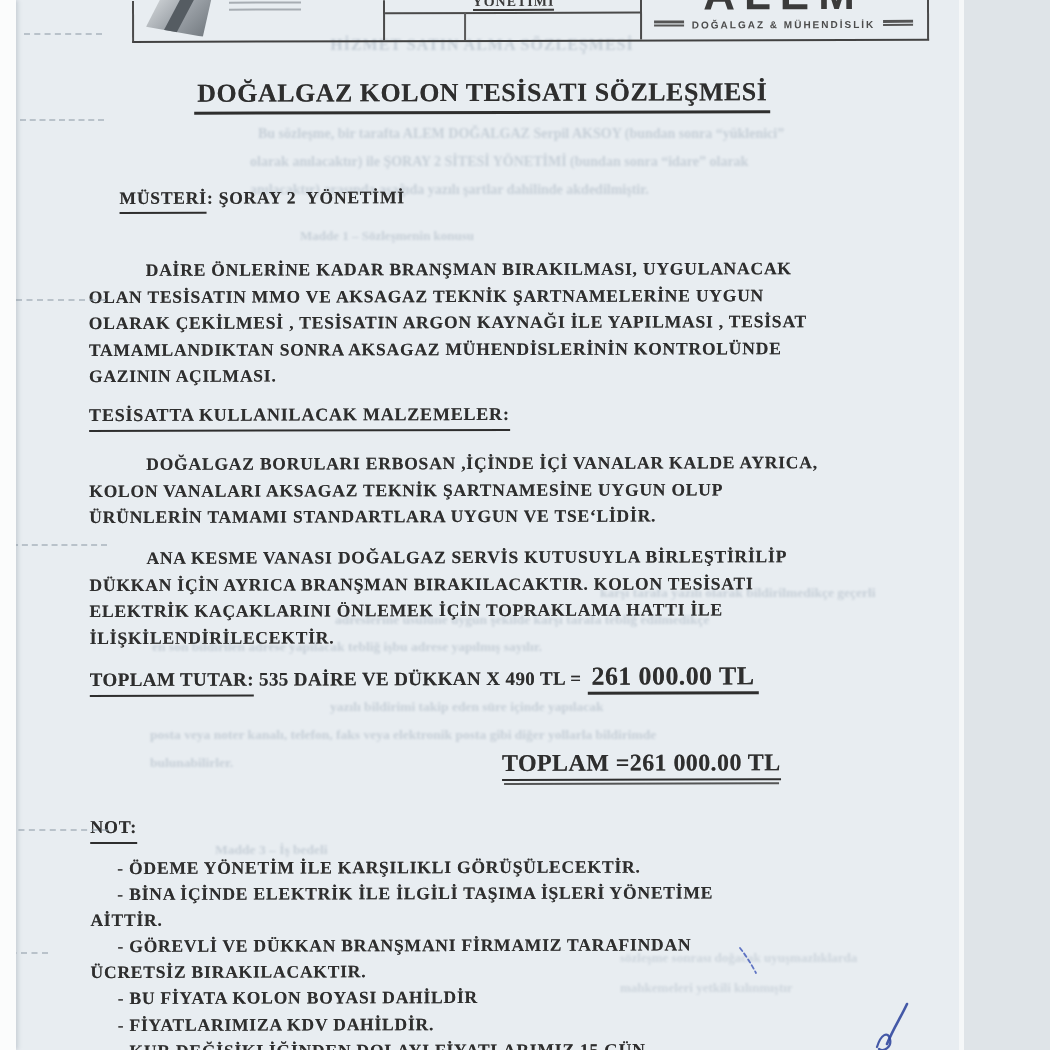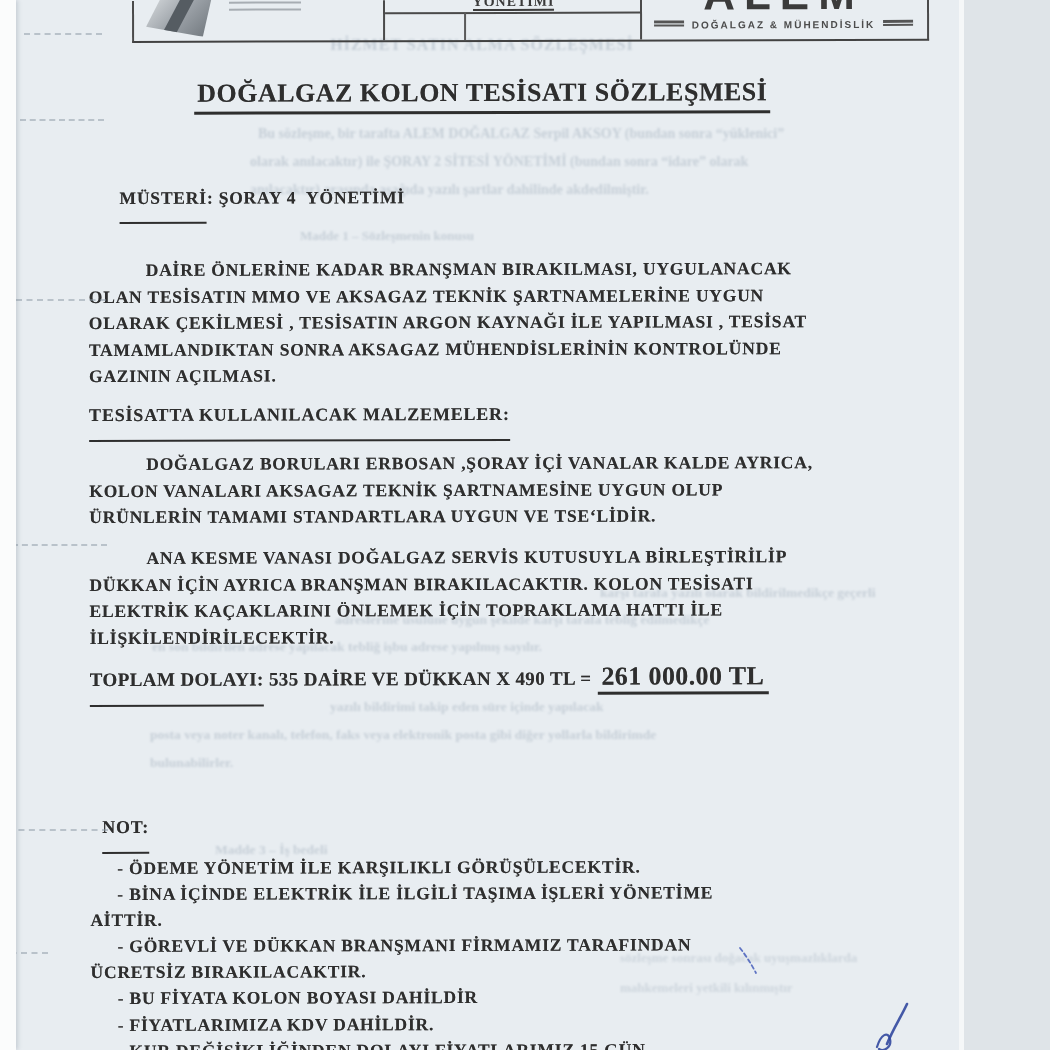--- a/index.html
+++ b/index.html
@@ -6,21 +6,21 @@
   .page{
     position:relative;width:964px;height:1050px;overflow:hidden;
     background:#e8edf1;
     font-family:"Liberation Serif","DejaVu Serif",serif;
     color:#2e2e2e;
   }
   .abs{position:absolute;}
   .tilt{position:absolute;left:0;top:0;width:100%;height:100%;transform:rotate(-0.15deg);transform-origin:50% 0;}
   .ink{color:#2e2e2e;text-shadow:0 0 0.5px rgba(45,45,45,.55);}
   .b{font-weight:bold;}
-  .u{border-bottom:2px solid currentColor;padding-bottom:15px;display:inline-block;line-height:1.05;}
+  .u{border-bottom:2px solid currentColor;padding-bottom:5px;display:inline-block;line-height:1.05;}
   
   .edge-left{left:0;top:0;width:16px;height:1050px;background:#fbfcfc;box-shadow:2px 0 4px rgba(120,130,142,.28);}
   .edge-right{right:0;top:0;width:5px;height:1050px;background:#f5f7f8;}
   
   .mdash{position:absolute;border-top:2px dashed rgba(138,152,163,.5);height:0;}
   
   .htable{left:132px;top:0;width:793px;height:40px;
     border-left:2px solid #4a4a4a;border-right:2px solid #4a4a4a;border-bottom:2px solid #424242;}
   .vline{position:absolute;top:0;bottom:0;width:2px;background:#4a4a4a;}
   .hline-mid{position:absolute;left:251px;top:12px;width:257px;height:2px;background:#4a4a4a;}
@@ -54,21 +54,21 @@
   .p1{left:88px;top:256px;}
   .sec2-h{left:88px;top:404px;}
   .p2{left:88px;top:450px;}
   .p3{left:88px;top:544px;}
   .notes{left:88px;top:854px;line-height:26.1px;}
   .totline{left:88px;top:662px;font-size:19px;font-weight:bold;letter-spacing:.4px;white-space:nowrap;}
   .totline .amt{font-size:26px;border-bottom:3px solid #2e2e2e;padding:0 4px 1px;margin-left:6px;}
   .grand{left:500px;top:750px;font-size:24px;font-weight:bold;letter-spacing:.4px;position:absolute;
     border-bottom:2px solid #2e2e2e;padding-bottom:2px;white-space:nowrap;}
   .grand:after{content:"";position:absolute;left:2px;right:2px;bottom:-6px;height:2px;background:rgba(46,46,46,.8);}
-  .not-h{left:100px;top:816px;}
+  .not-h{left:88px;top:816px;}
   
   .ghost{position:absolute;color:#6f8296;opacity:.28;filter:blur(1.1px);font-size:14px;white-space:nowrap;font-weight:bold;}
   .g0{top:36px;left:50%;transform:translateX(-50%);font-size:16px;letter-spacing:1px;opacity:.3;}
   .g1{top:126px;left:258px;}  .g2{top:154px;left:250px;}  .g3{top:182px;left:250px;}
   .g4{top:228px;left:300px;font-size:13px;}
   .g5{top:585px;left:600px;font-size:13.5px;} .g6{top:612px;left:335px;font-size:13.5px;}
   .g7{top:639px;left:152px;font-size:13.5px;} .g8{top:699px;left:330px;font-size:13.5px;}
   .g9{top:727px;left:150px;font-size:13.5px;} .g10{top:755px;left:150px;font-size:13.5px;}
   .g11{top:842px;left:215px;font-size:13.5px;}
   .g12{top:950px;left:620px;font-size:13px;opacity:.22;} .g13{top:980px;left:620px;font-size:13px;opacity:.22;}
@@ -117,49 +117,52 @@
           <span class="tagdash"></span>
           <span>DOĞALGAZ &amp; MÜHENDİSLİK</span>
           <span class="tagdash"></span>
         </div>
       </div>
     </div>
 
     <div class="abs doc-title ink">DOĞALGAZ KOLON TESİSATI SÖZLEŞMESİ</div>
 
     <div class="abs customer ink">
-      <span class="u">MÜSTERİ</span><span>: ŞORAY 4  YÖNETİMİ</span>
+      <span class="u">MÜSTERİ</span><span>: ŞORAY 2  YÖNETİMİ</span>
     </div>
 
     <div class="abs p1 line-block ink">
       <div class="pline ind">DAİRE ÖNLERİNE KADAR BRANŞMAN BIRAKILMASI, UYGULANACAK</div>
       <div class="pline">OLAN TESİSATIN MMO VE AKSAGAZ TEKNİK ŞARTNAMELERİNE UYGUN</div>
       <div class="pline">OLARAK ÇEKİLMESİ , TESİSATIN ARGON KAYNAĞI İLE YAPILMASI , TESİSAT</div>
       <div class="pline">TAMAMLANDIKTAN SONRA AKSAGAZ MÜHENDİSLERİNİN KONTROLÜNDE</div>
       <div class="pline">GAZININ AÇILMASI.</div>
     </div>
 
     <div class="abs sec2-h h2 ink">
       <span class="u">TESİSATTA KULLANILACAK MALZEMELER:</span>
     </div>
     <div class="abs p2 line-block ink">
-      <div class="pline ind"><span>DOĞALGAZ BORULARI </span><span class="b">ERBOSAN</span><span>  ,ŞORAY İÇİ VANALAR </span><span class="b">KALDE</span><span> AYRICA,</span></div>
+      <div class="pline ind"><span>DOĞALGAZ BORULARI </span><span class="b">ERBOSAN</span><span>  ,İÇİNDE İÇİ VANALAR </span><span class="b">KALDE</span><span> AYRICA,</span></div>
       <div class="pline">KOLON VANALARI AKSAGAZ TEKNİK ŞARTNAMESİNE UYGUN OLUP</div>
       <div class="pline">ÜRÜNLERİN TAMAMI STANDARTLARA UYGUN VE TSE‘LİDİR.</div>
     </div>
 
     <div class="abs p3 line-block ink">
       <div class="pline ind">ANA KESME VANASI DOĞALGAZ SERVİS KUTUSUYLA BİRLEŞTİRİLİP</div>
       <div class="pline">DÜKKAN İÇİN AYRICA BRANŞMAN BIRAKILACAKTIR.  KOLON TESİSATI</div>
       <div class="pline">ELEKTRİK KAÇAKLARINI ÖNLEMEK İÇİN TOPRAKLAMA HATTI İLE</div>
       <div class="pline">İLİŞKİLENDİRİLECEKTİR.</div>
     </div>
 
     <div class="abs totline ink">
-      <span class="u">TOPLAM DOLAYI:</span><span style="white-space:pre"> 535 DAİRE VE DÜKKAN X 490 TL =</span><span class="amt">261 000.00 TL</span>
+      <span class="u">TOPLAM TUTAR:</span><span style="white-space:pre"> 535 DAİRE VE DÜKKAN X 490 TL =</span><span class="amt">261 000.00 TL</span>
+    </div>
+    <div class="grand ink">
+      <span>TOPLAM =</span><span>261 000.00 TL</span>
     </div>
 
     <div class="abs not-h h2 ink">
       <span class="u">NOT:</span>
     </div>
     <div class="abs notes line-block ink">
       <div class="pline nind">- ÖDEME YÖNETİM İLE KARŞILIKLI GÖRÜŞÜLECEKTİR.</div>
       <div class="pline nind">- BİNA İÇİNDE ELEKTRİK İLE İLGİLİ TAŞIMA İŞLERİ YÖNETİME</div>
       <div class="pline">AİTTİR.</div>
       <div class="pline nind">- GÖREVLİ VE DÜKKAN BRANŞMANI FİRMAMIZ TARAFINDAN</div>

